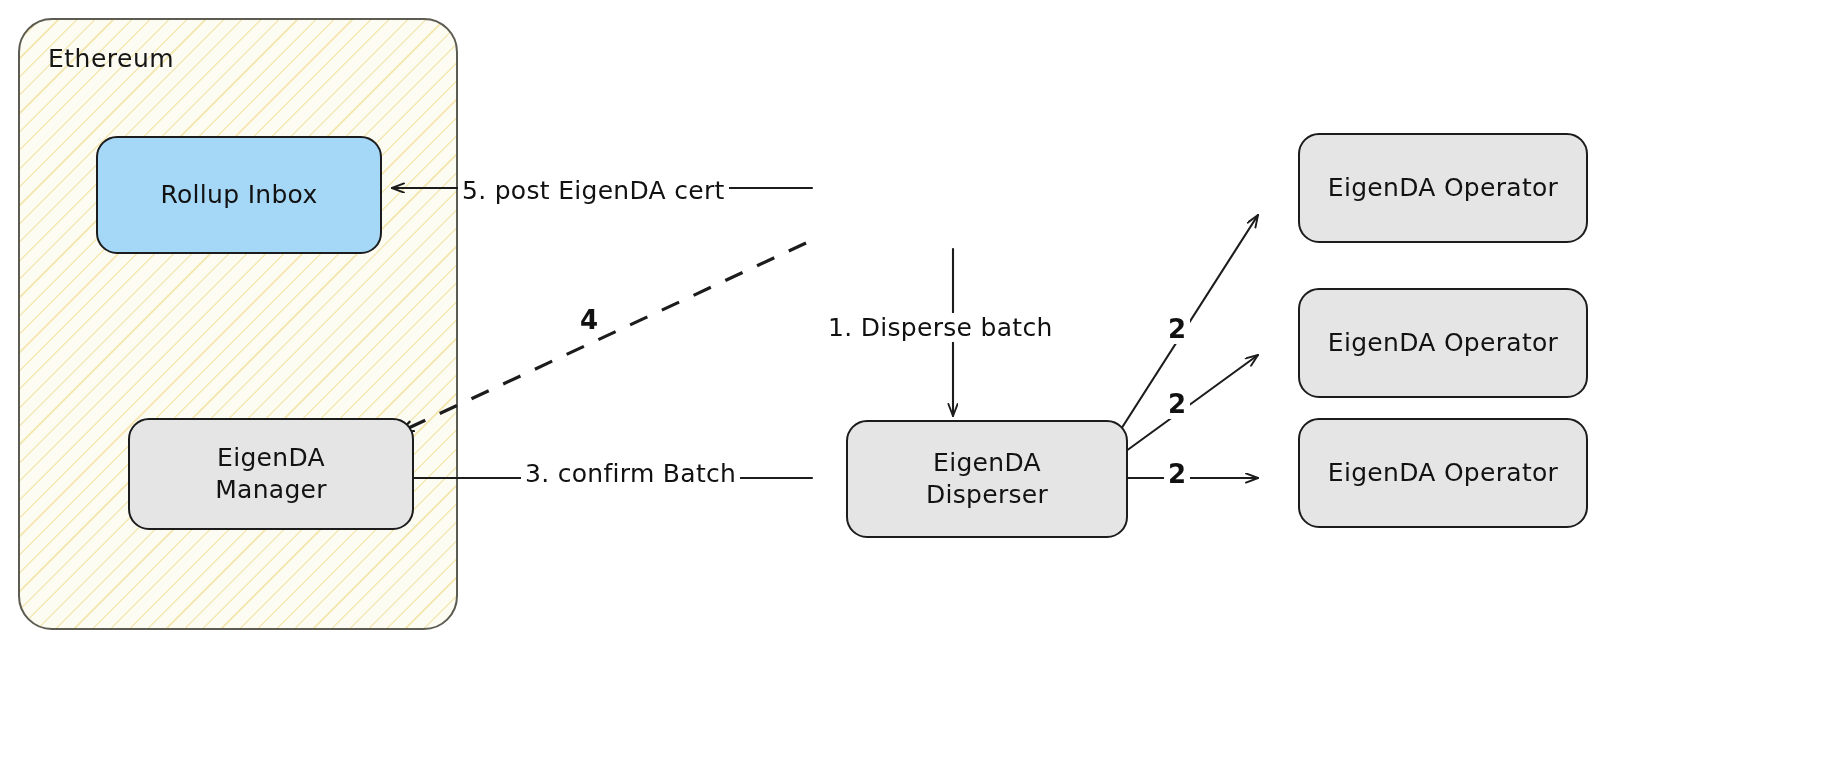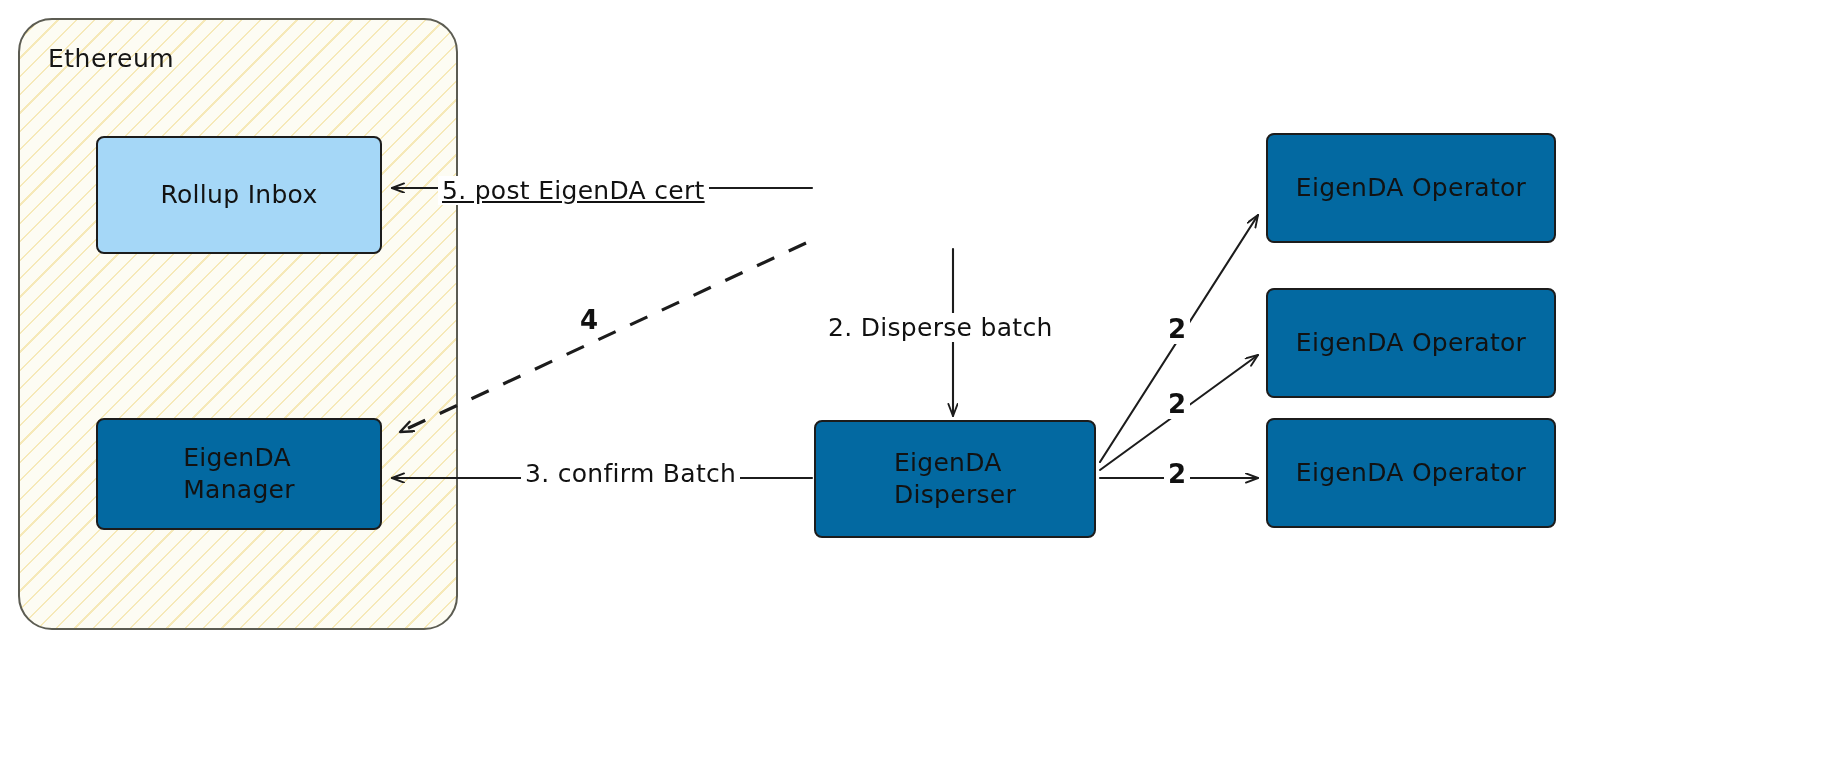--- a/index.html
+++ b/index.html
@@ -48,33 +48,33 @@
     font-size: 25px;
     color: #161616;
     letter-spacing: 0.5px;
     white-space: nowrap;
   }
   
   .node {
     position: absolute;
     box-sizing: border-box;
     border: 2.2px solid #1c1c1c;
-    border-radius: 8px;
+    border-radius: 21px;
     display: flex;
     align-items: center;
     justify-content: center;
-    text-align: left;
+    text-align: center;
     font-size: 25px;
     line-height: 1.28;
     color: #121212;
     letter-spacing: 0.3px;
     white-space: pre-line;
   }
   .node.blue  { background: #a5d7f7; }
-  .node.green { background: #0369a1; }
+  .node.green { background: #e5e5e5; margin-left: 32px; }
 
   
   .edge-label {
     position: absolute;
     font-size: 25px;
     color: #111111;
     white-space: nowrap;
     letter-spacing: 0.3px;
     background: transparent;
   }
@@ -154,23 +154,23 @@
   </div>
 
   <div class="node green" style="left:1266px; top:288px; width:290px; height:110px;">
     <span>EigenDA Operator</span>
   </div>
 
   <div class="node green" style="left:1266px; top:418px; width:290px; height:110px;">
     <span>EigenDA Operator</span>
   </div>
 
-  <div class="edge-label label-box" style="left:438px; top:176px;text-decoration:underline;">5. post EigenDA cert</div>
+  <div class="edge-label label-box" style="left:458px; top:176px;">5. post EigenDA cert</div>
 
-  <div class="edge-label label-box" style="left:824px; top:313px;">2. Disperse batch</div>
+  <div class="edge-label label-box" style="left:824px; top:313px;">1. Disperse batch</div>
 
   <div class="edge-label label-box" style="left:481px; top:459px;margin-left:40px;">3. confirm Batch</div>
 
   <div class="edge-label num label-box" style="left:576px; top:305px;">4</div>
 
   <div class="edge-label num label-box" style="left:1164px; top:314px;">2</div>
 
   <div class="edge-label num label-box" style="left:1164px; top:389px;">2</div>
 
   <div class="edge-label num label-box" style="left:1164px; top:459px;">2</div>

